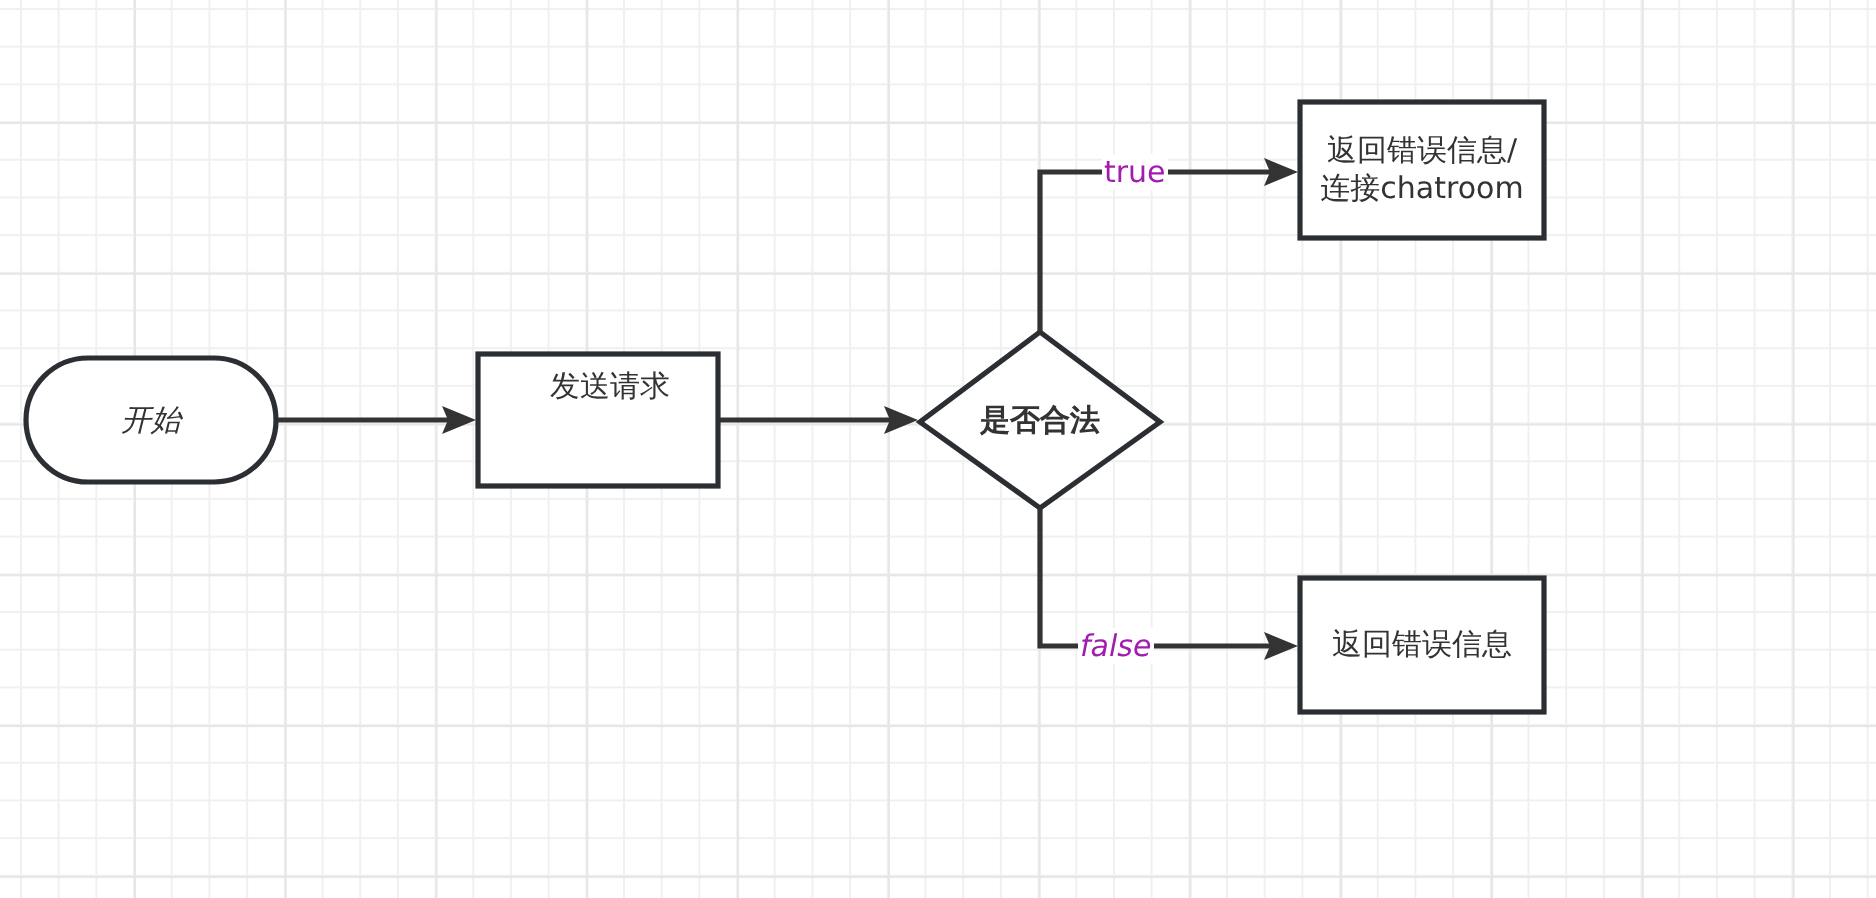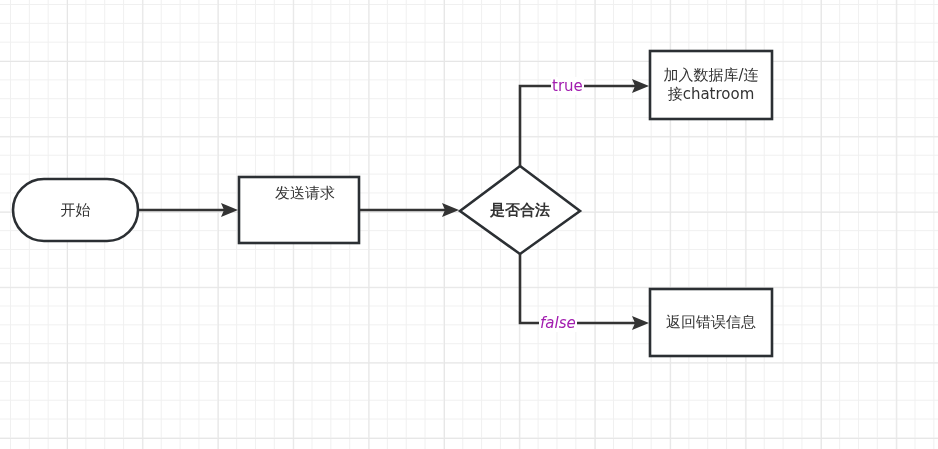--- a/index.html
+++ b/index.html
@@ -93,25 +93,25 @@
   <line class="edge" x1="360" y1="210" x2="447" y2="210"></line>
   <polygon class="arrowhead" points="459,210 442,203 445,210 442,217"></polygon>
 
   <polyline class="edge" points="520,166 520,86 637,86"></polyline>
   <polygon class="arrowhead" points="649,86 632,79 635,86 632,93"></polygon>
 
   <polyline class="edge" points="520,254 520,323 637,323"></polyline>
   <polygon class="arrowhead" points="649,323 632,316 635,323 632,330"></polygon>
 </svg>
 
-<div class="node-label" style="left:13px; top:179px; width:125px; height:62px;">开始</div>
+<div class="node-label" style="left:13px; top:179px; width:125px; height:62px;font-style:italic;">开始</div>
 
 <div class="node-label" style="left:239px; top:160px; width:132px; height:66px;">发送请求</div>
 
 <div class="node-label" style="left:460px; top:166px; width:120px; height:88px;font-weight:bold;">是否合法</div>
 
-<div class="node-label" style="left:656px; top:51px; width:110px; height:68px;">加入数据库/连接chatroom</div>
+<div class="node-label" style="left:656px; top:51px; width:110px; height:68px;">返回错误信息/连接chatroom</div>
 
 <div class="node-label" style="left:660px; top:289px; width:102px; height:67px;">返回错误信息</div>
 
 <div class="edge-label" style="left:551px; top:77px;">true</div>
 
 <div class="edge-label" style="left:539px; top:314px;font-style:italic;">false</div>
 
 </body></html>

